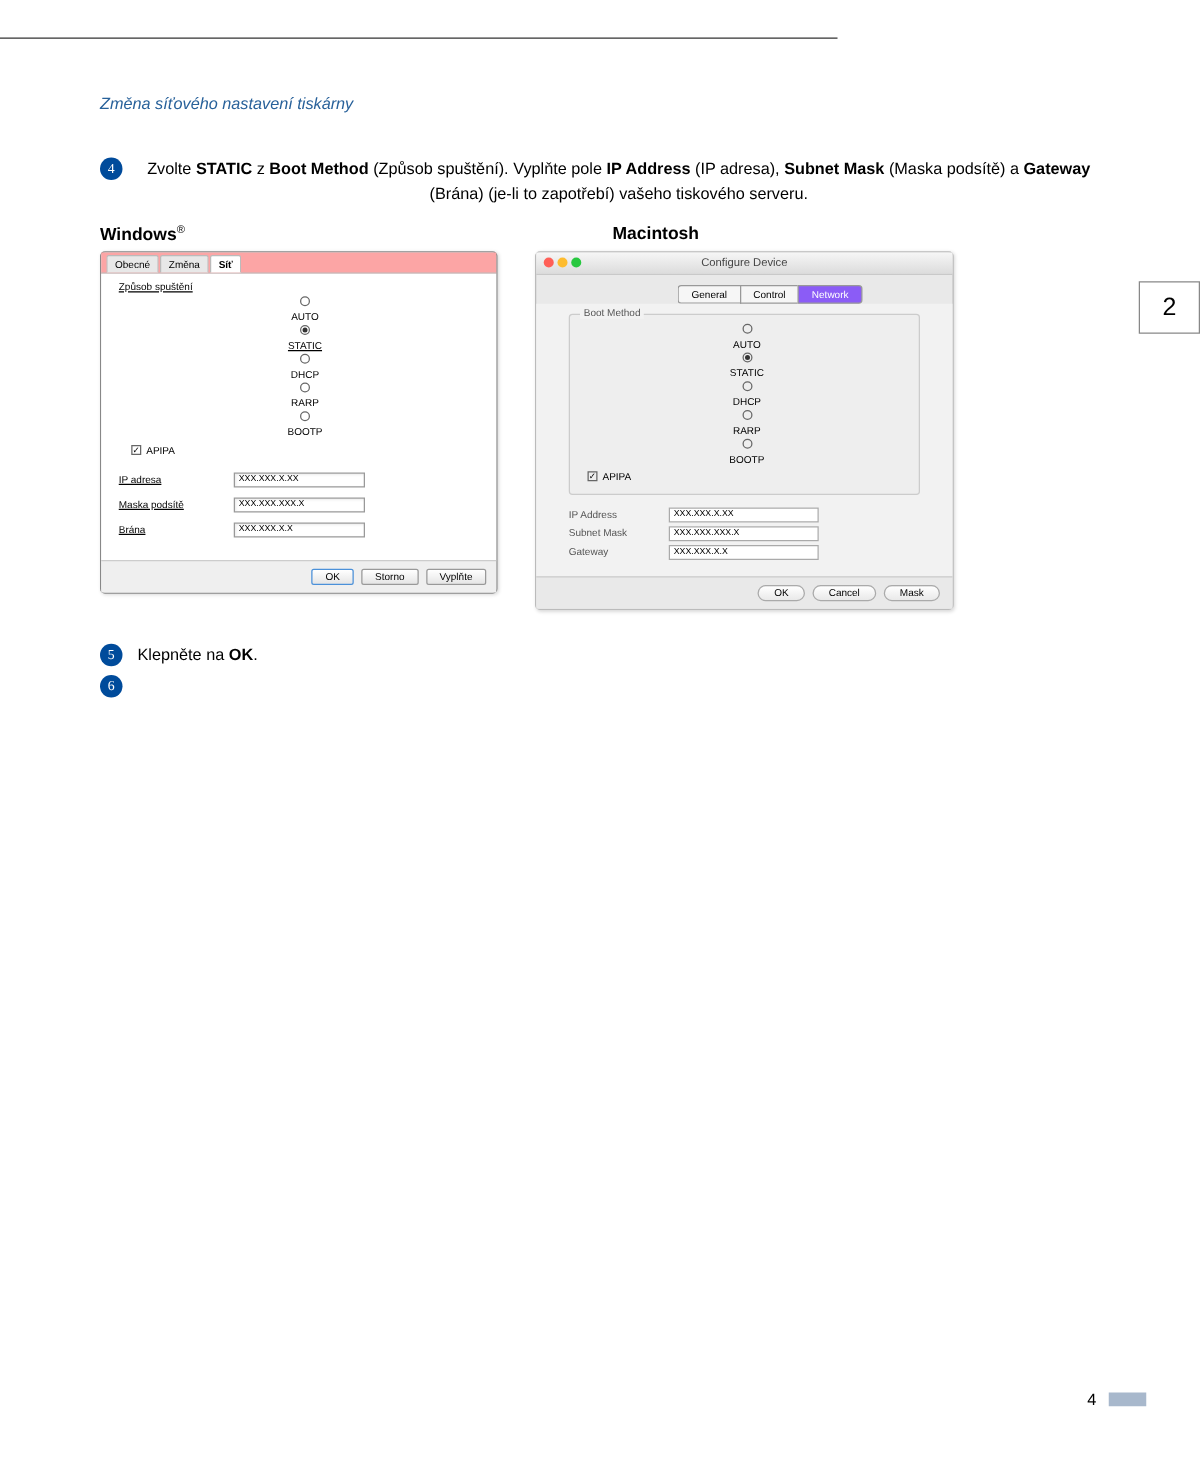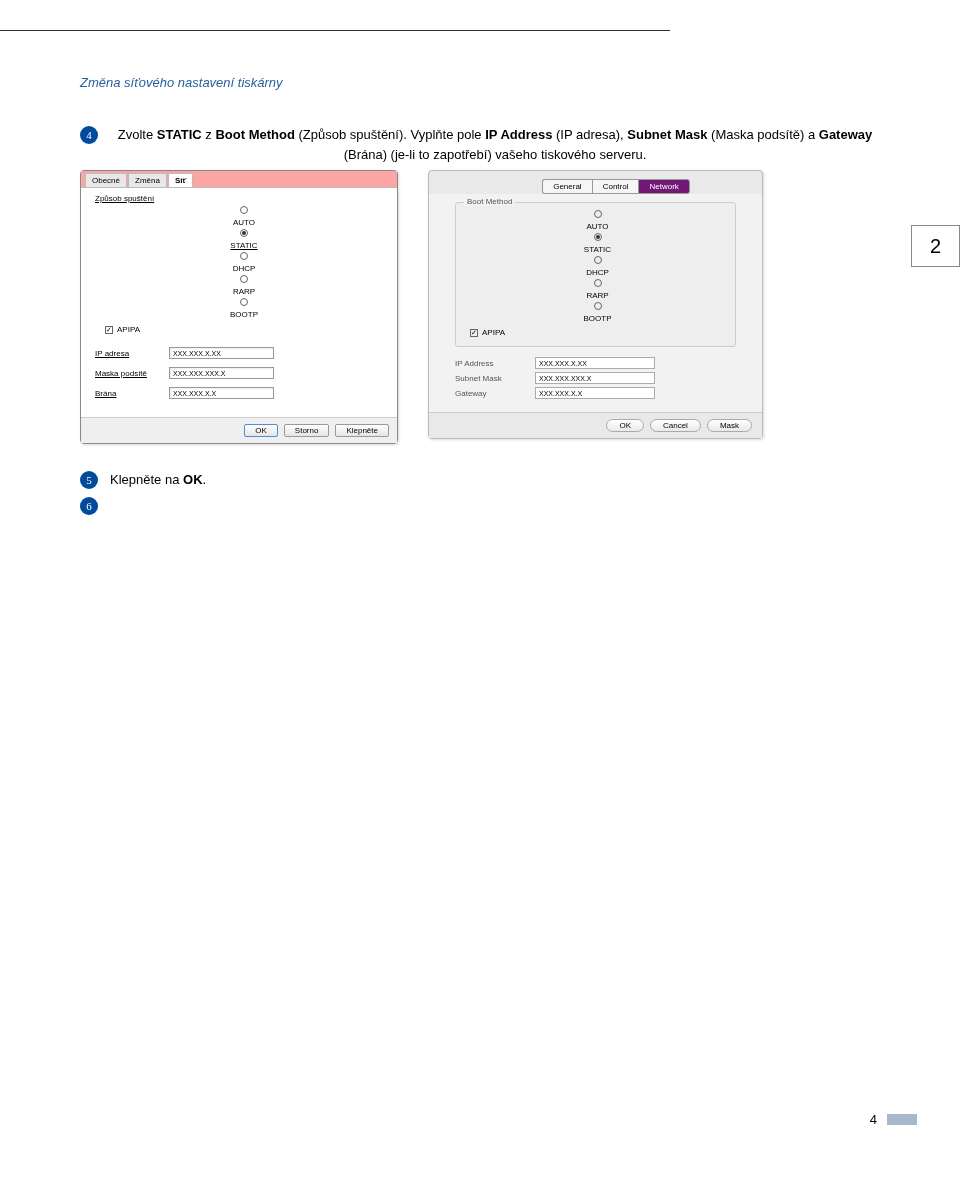--- a/index.html
+++ b/index.html
@@ -163,21 +163,21 @@
     font-size: 7px;
     line-height: 1;
   }
   .fields { margin-top: 12px; }
   .field-row {
     display: flex;
     align-items: center;
     font-size: 8px;
     margin-bottom: 8px;
   }
-  .field-row .fl { width: 74px; text-decoration: underline; }
+  .field-row .fl { width: 92px; text-decoration: underline; }
   .field-row .fi {
     border: 1px solid #999;
     height: 12px;
     width: 105px;
     padding: 0 3px;
     font-size: 7px;
     display: flex;
     align-items: center;
     box-shadow: inset 1px 1px 2px rgba(0,0,0,0.08);
   }
@@ -232,21 +232,21 @@
     margin-top: 8px;
   }
   .mac-tab {
     padding: 2px 10px;
     border: 1px solid #999;
     background: #f6f6f6;
     font-size: 8px;
   }
   .mac-tab:first-child { border-right: none; border-top-left-radius: 3px; border-bottom-left-radius: 3px; margin-left: 41px; }
   .mac-tab:nth-child(2) { border-right: none; }
-  .mac-tab.active { background: #701a75; color: #fff; }
+  .mac-tab.active { background: #8b5cf6; color: #fff; }
   .mac-tab:last-child { border-top-right-radius: 3px; border-bottom-right-radius: 3px; }
   .mac-body {
     padding: 8px 26px 10px 26px;
     background: #f2f2f2;
   }
   .mac-group {
     border: 1px solid #ccc;
     border-radius: 3px;
     padding: 6px 10px 8px 10px;
     position: relative;
@@ -334,20 +334,28 @@
 
 <div class="content">
 
   <div class="step">
     <div class="step-num">4</div>
     <div class="step-text">
       <span>Zvolte </span><b>STATIC</b><span> z </span><b>Boot Method</b><span> (Způsob spuštění). Vyplňte pole </span><b>IP Address</b><span> (IP adresa), </span><b>Subnet Mask</b><span> (Maska podsítě) a </span><b>Gateway</b><span> (Brána) (je-li to zapotřebí) vašeho tiskového serveru.</span>
     </div>
   </div>
 
+  <div class="os-row">
+    <div class="os-col">
+      <b class="os-label">Windows</b><span class="super">®</span>
+    </div>
+    <div class="os-col" style="padding-left:10px;">
+      <b class="os-label">Macintosh</b>
+    </div>
+  </div>
 
   <div class="shots">
 
     <div class="shot-box">
       <div class="win-dialog">
         <div class="win-tabs">
           <div class="win-tab">Obecné</div>
           <div class="win-tab">Změna</div>
           <div class="win-tab active">Síť</div>
         </div>
@@ -389,27 +397,35 @@
             </div>
             <div class="field-row">
               <div class="fl">Brána</div>
               <div class="fi">XXX.XXX.X.X</div>
             </div>
           </div>
         </div>
         <div class="win-buttons">
           <div class="win-btn" style="border-color:#4a90d9;">OK</div>
           <div class="win-btn">Storno</div>
-          <div class="win-btn">Klepněte</div>
+          <div class="win-btn">Vyplňte</div>
         </div>
       </div>
     </div>
 
     <div class="shot-box">
       <div class="mac-dialog">
+        <div class="mac-title">
+          <div class="mac-dots">
+            <div class="mac-dot r"></div>
+            <div class="mac-dot y"></div>
+            <div class="mac-dot g"></div>
+          </div>
+          <div class="mac-title-text">Configure Device</div>
+        </div>
         <div class="mac-tabs">
           <div class="mac-tab">General</div>
           <div class="mac-tab">Control</div>
           <div class="mac-tab active">Network</div>
         </div>
         <div class="mac-body">
           <div class="mac-group">
             <div class="mac-group-title">Boot Method</div>
             <div class="radio-row" style="padding-left:4px;">
                 <span class="radio-dot"></span>

